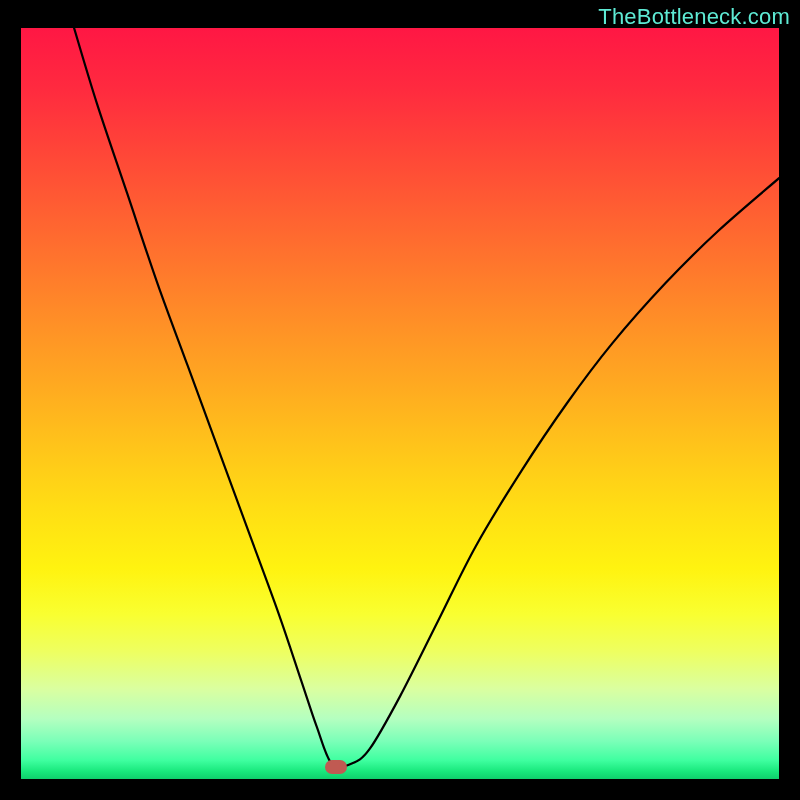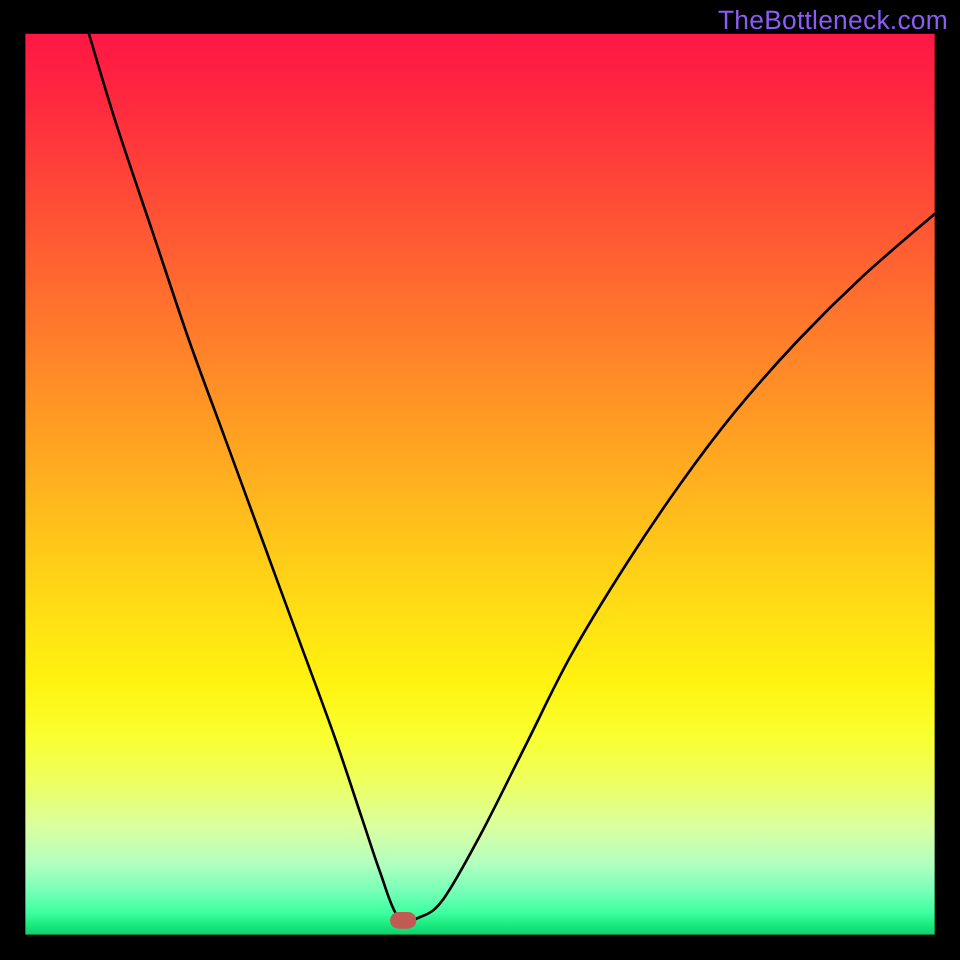--- a/index.html
+++ b/index.html
@@ -14,21 +14,21 @@
   .frame {
     position: relative;
     width: 800px;
     height: 800px;
     background: #000000;
   }
   .watermark {
     position: absolute;
     top: 4px;
     right: 10px;
-    color: #8b5cf6;
+    color: #5eead4;
     font-size: 22px;
     font-weight: 500;
     letter-spacing: 0.2px;
     z-index: 10;
   }
   .plot-area {
     position: absolute;
     left: 21px;
     top: 28px;
     width: 758px;

